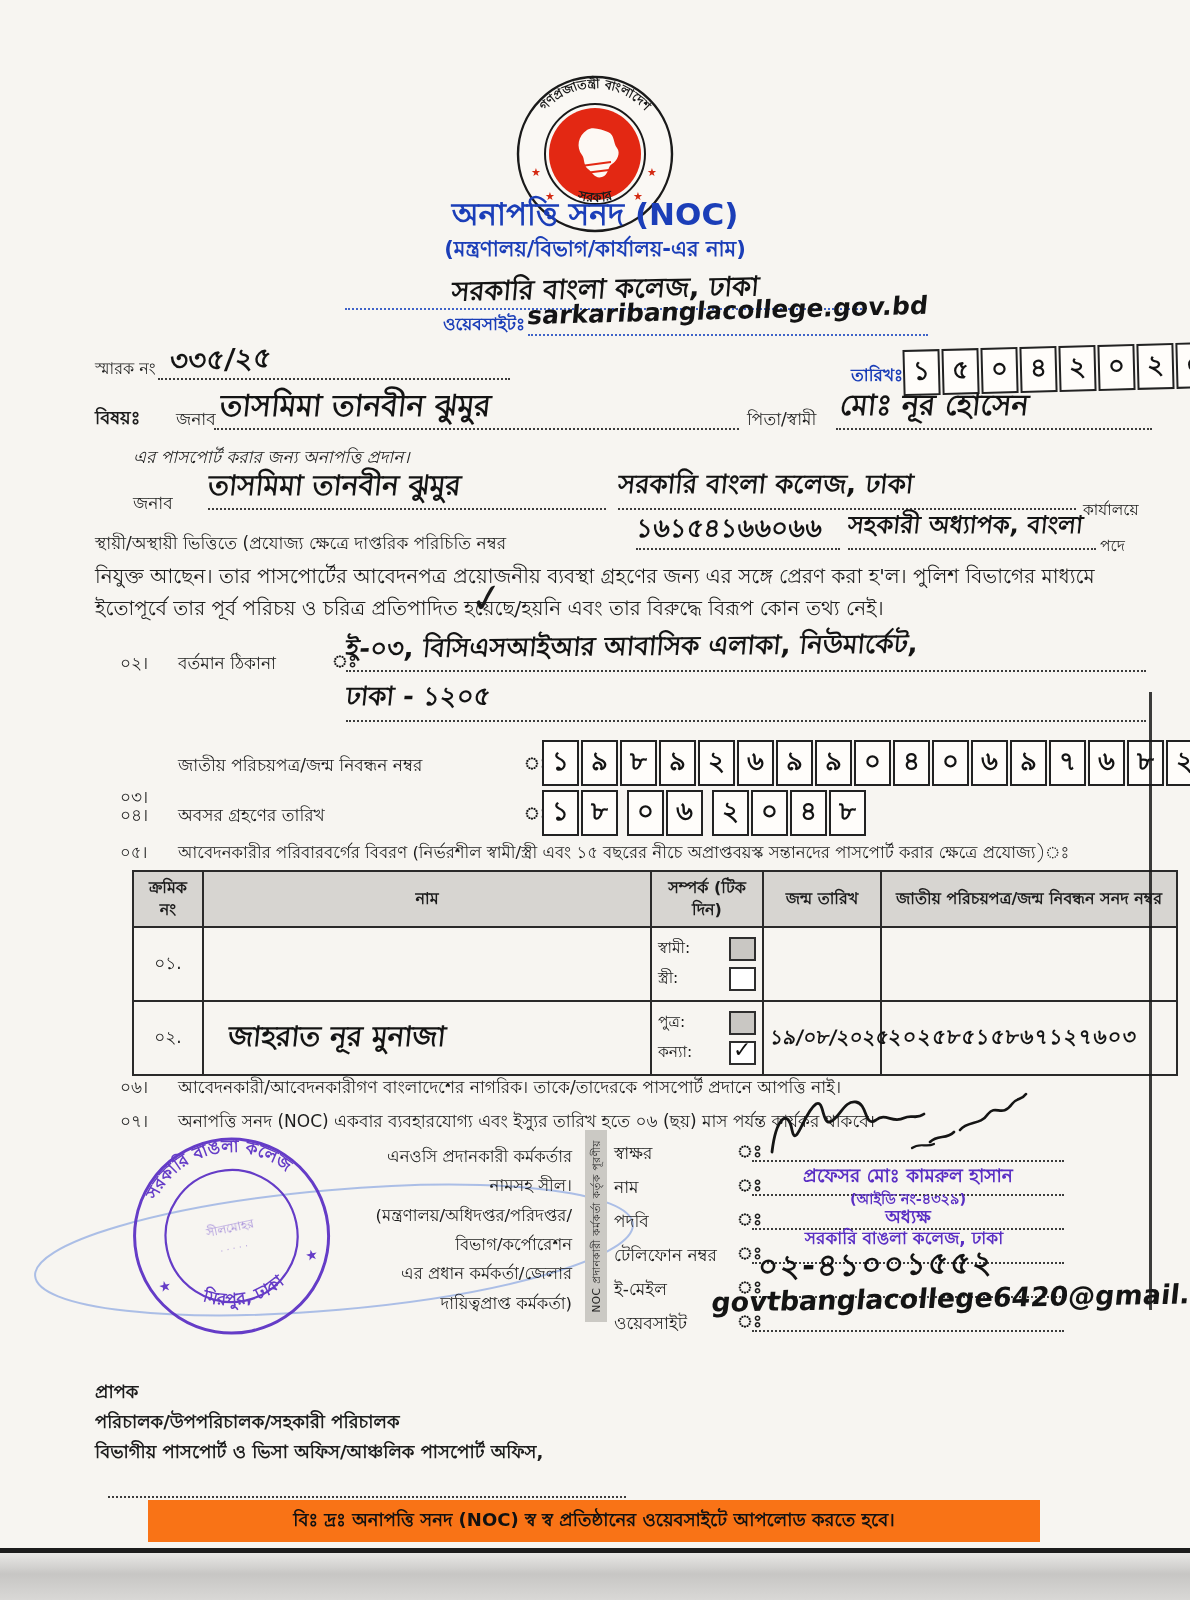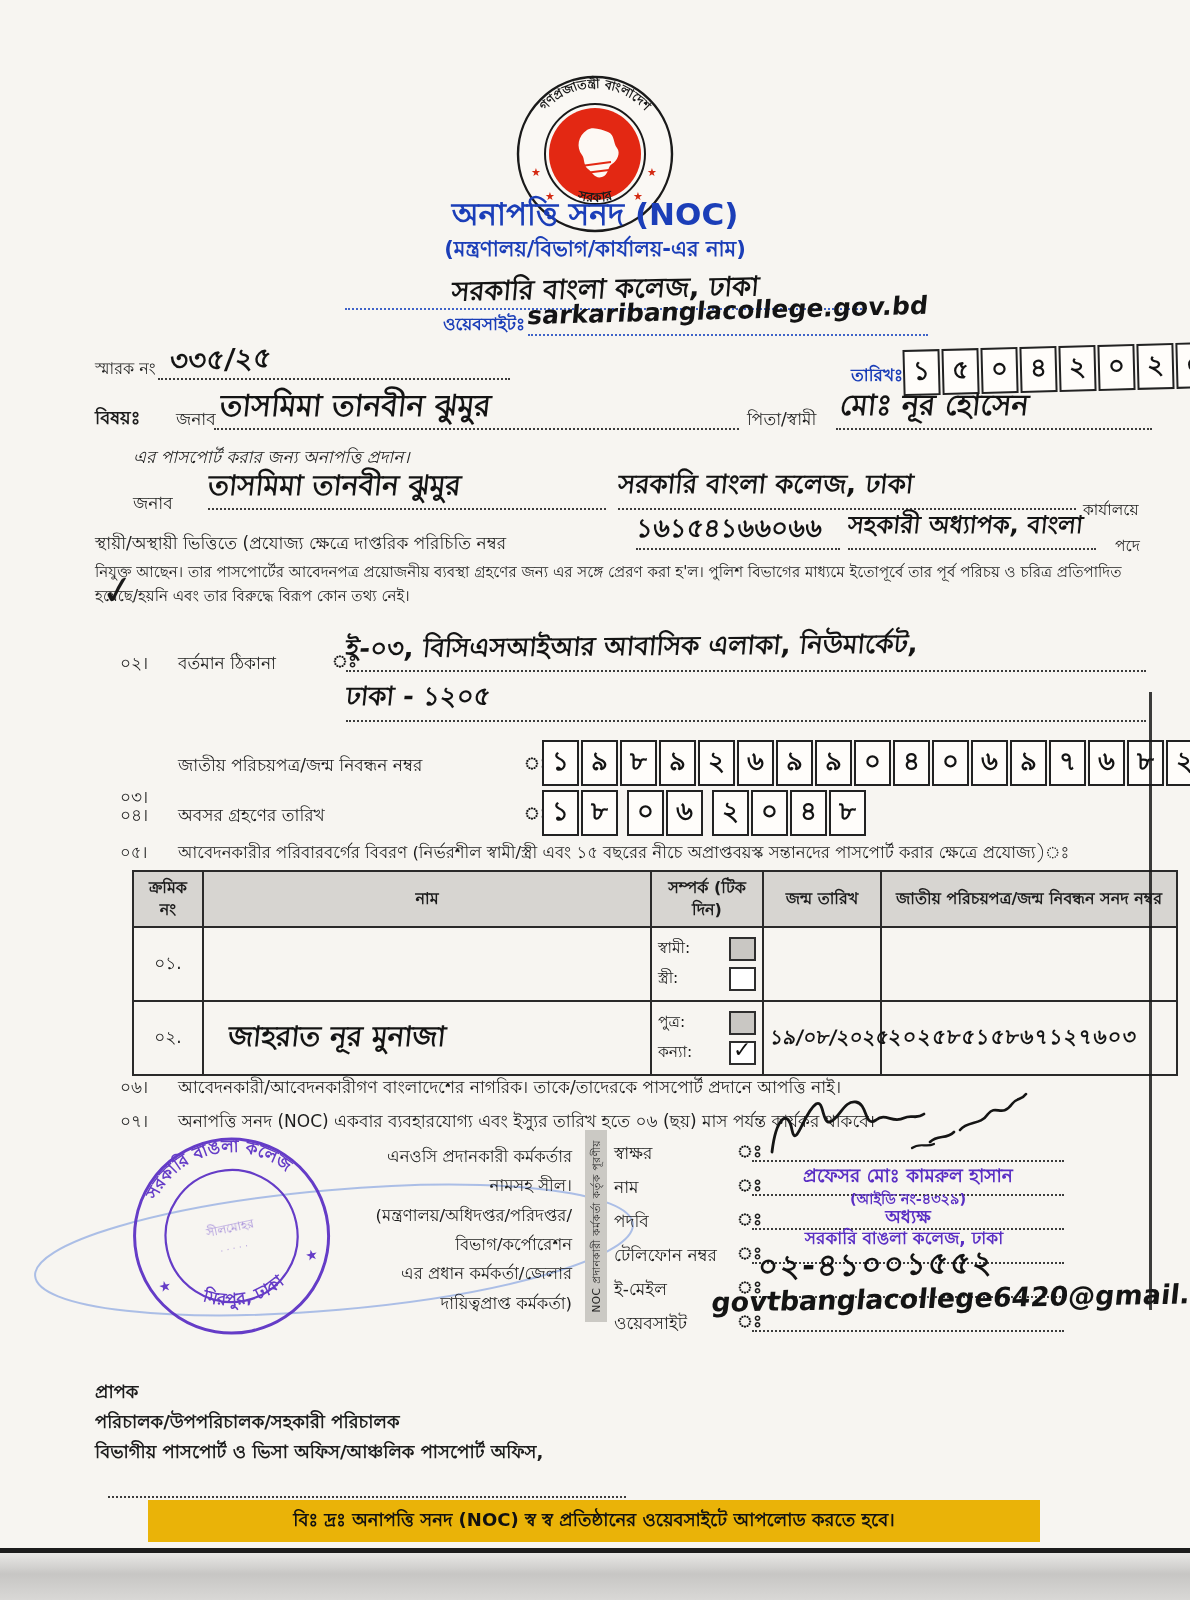--- a/index.html
+++ b/index.html
@@ -28,21 +28,21 @@
   .rel-label{font-size:15.5px;}
   .chk{width:23px;height:20px;border:2px solid #2e2e2e;display:inline-block;background:#fff;position:relative;}
   .chk[data-state="shaded"]{background:#c9c7c3;}
   .chk[data-state="checked"]::after{content:"✓";position:absolute;left:2px;top:-6px;font-size:22px;font-weight:bold;color:#111;}
   .tickword{position:relative;display:inline-block;}
   .tickword::after{content:"✓";position:absolute;left:6px;top:-26px;font-size:40px;font-weight:bold;
       color:#1a1a1a;transform:rotate(-8deg);}
   .vstrip{background:#cbc9c4;width:22px;height:192px;display:flex;align-items:center;justify-content:center;}
   .vstrip span{writing-mode:vertical-rl;transform:rotate(180deg);font-size:10.5px;color:#222;letter-spacing:.5px;white-space:nowrap;}
   .dotline{border-bottom:2.5px dotted #3c3c3c;height:22px;width:312px;}
-  .footerbar{background:#eab308;height:42px;display:flex;align-items:center;justify-content:center;
+  .footerbar{background:#f97316;height:42px;display:flex;align-items:center;justify-content:center;
       font-size:18px;font-weight:bold;color:#111;text-align:right;}
   .bottomrule{background:#1d1d1d;height:5px;}
   .shadowband{background:linear-gradient(180deg,#e9e8e6 0%,#c7c6c4 45%,#d9d8d6 100%);}
   .rightedge{background:#1a1a1a;opacity:.85;}
   .stamp-wrap{transform:rotate(-12deg);opacity:.93;}
 </style>
 </head>
 <body>
 
 <div class="abs" style="left:515px;top:74px;">
@@ -116,23 +116,23 @@
 </div>
 <div class="abs" style="left:1083px;top:498px;font-size:15.5px;">কার্যালয়ে</div>
 
 <div class="abs lbl" style="left:95px;top:530px;">স্থায়ী/অস্থায়ী ভিত্তিতে (প্রযোজ্য ক্ষেত্রে দাপ্তরিক পরিচিতি নম্বর</div>
 <div class="abs dots" style="left:636px;top:508px;width:204px;height:40px;">
   <span class="hw" style="font-size:26px;transform:skewX(-6deg);">১৬১৫৪১৬৬০৬৬</span>
 </div>
 <div class="abs dots" style="left:848px;top:506px;width:248px;height:42px;">
   <span class="hw" style="font-size:24px;transform:skewX(-6deg);">সহকারী অধ্যাপক, বাংলা</span>
 </div>
-<div class="abs" style="left:1100px;top:534px;font-size:15.5px;margin-left:15px;">পদে</div>
-
-<div class="abs" style="left:95px;top:560px;width:1058px;font-size:15px;line-height:1.6;">
+<div class="abs" style="left:1100px;top:534px;font-size:15.5px;">পদে</div>
+
+<div class="abs" style="left:95px;top:560px;width:1058px;font-size:20px;line-height:1.6;">
   <span>নিযুক্ত আছেন। তার পাসপোর্টের আবেদনপত্র প্রয়োজনীয় ব্যবস্থা গ্রহণের জন্য এর সঙ্গে প্রেরণ করা হ'ল। পুলিশ বিভাগের মাধ্যমে  ইতোপূর্বে তার পূর্ব পরিচয় ও চরিত্র প্রতিপাদিত </span><span class="tickword">হয়েছে</span><span>/হয়নি এবং তার বিরুদ্ধে বিরূপ কোন তথ্য নেই।</span>
 </div>
 
 <div class="abs lbl" style="left:120px;top:650px;">০২।</div>
 <div class="abs lbl" style="left:178px;top:650px;">বর্তমান ঠিকানা</div>
 <div class="abs lbl" style="left:332px;top:648px;font-weight:bold;">ঃ</div>
 <div class="abs dots" style="left:346px;top:626px;width:800px;height:44px;">
   <span class="hw" style="font-size:26px;transform:skewX(-6deg) rotate(-0.5deg);">ই-০৩, বিসিএসআইআর আবাসিক এলাকা, নিউমার্কেট,</span>
 </div>
 <div class="abs dots" style="left:346px;top:676px;width:800px;height:44px;">

